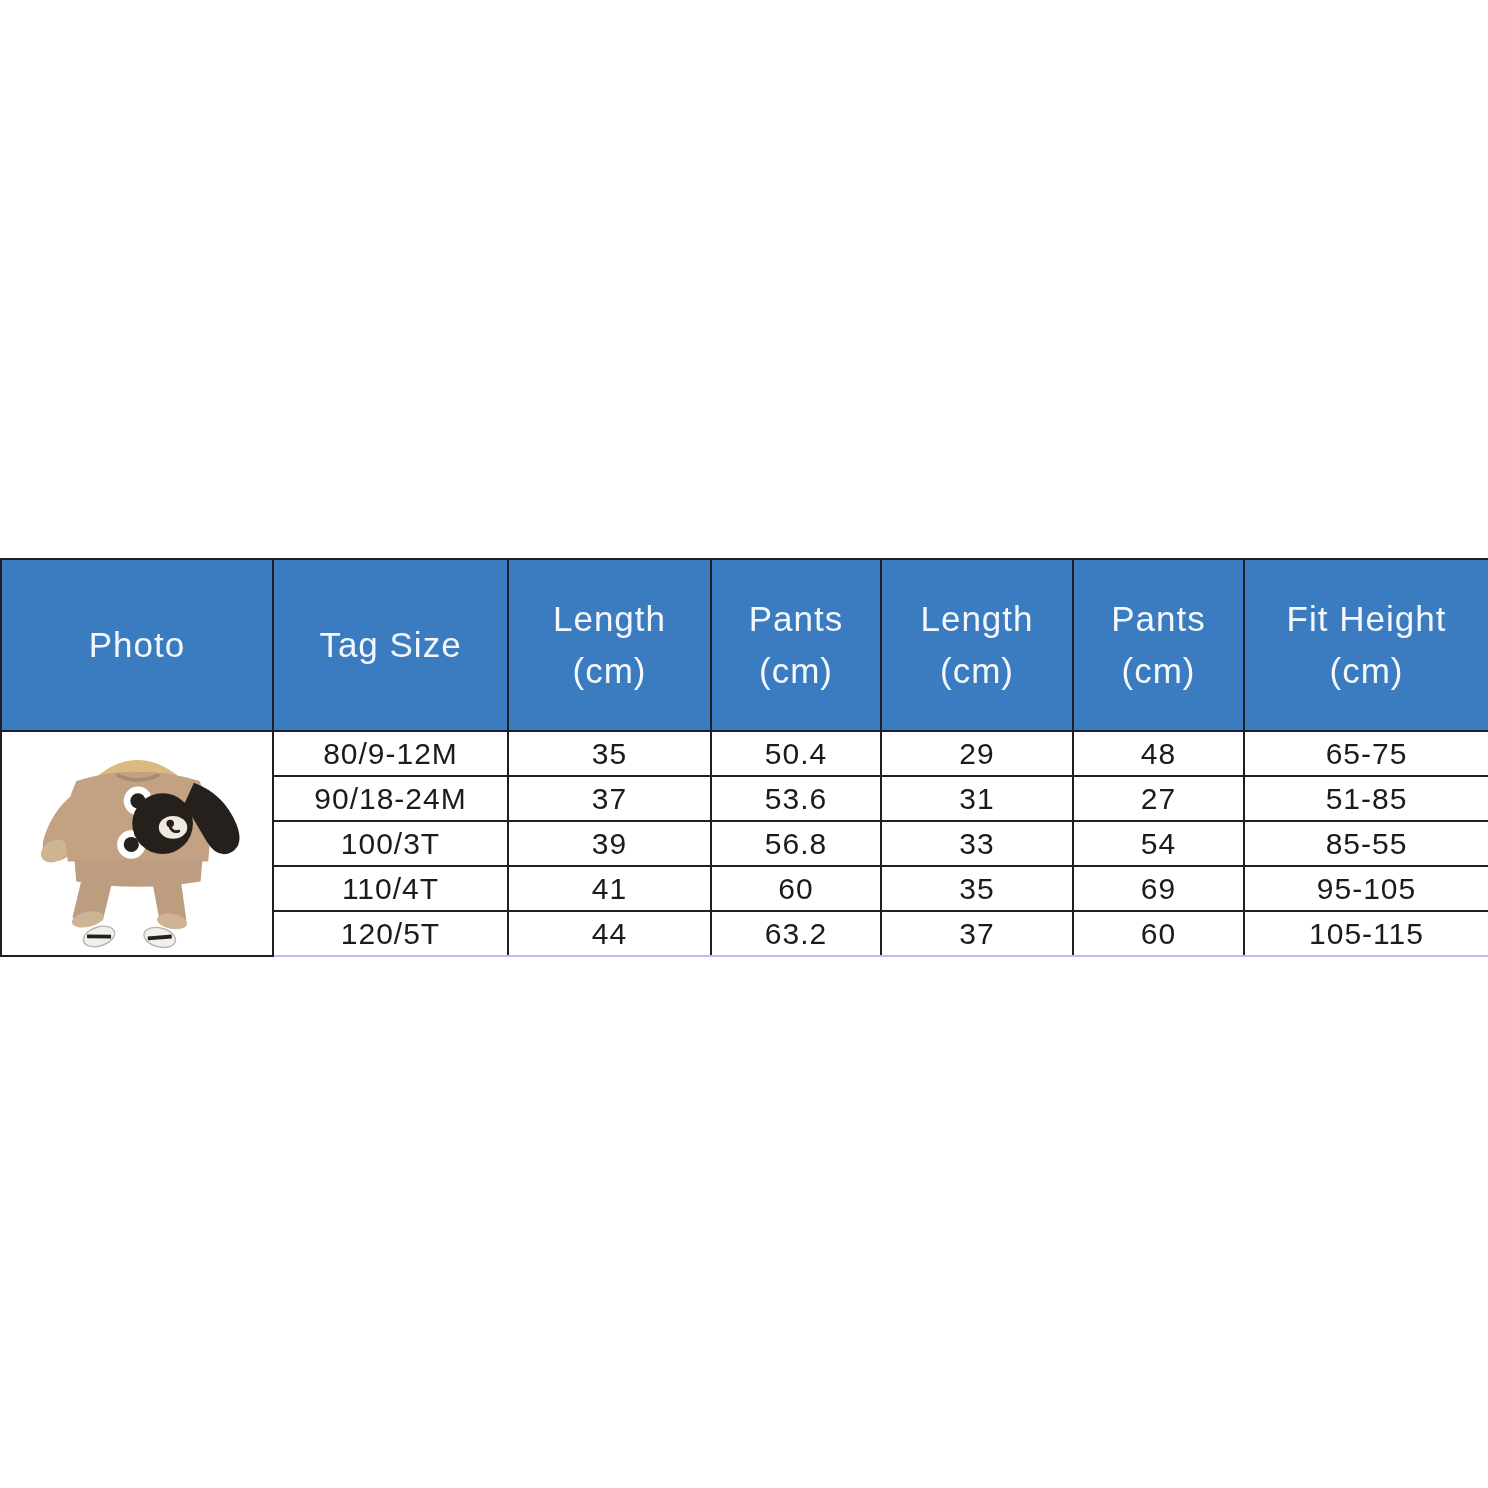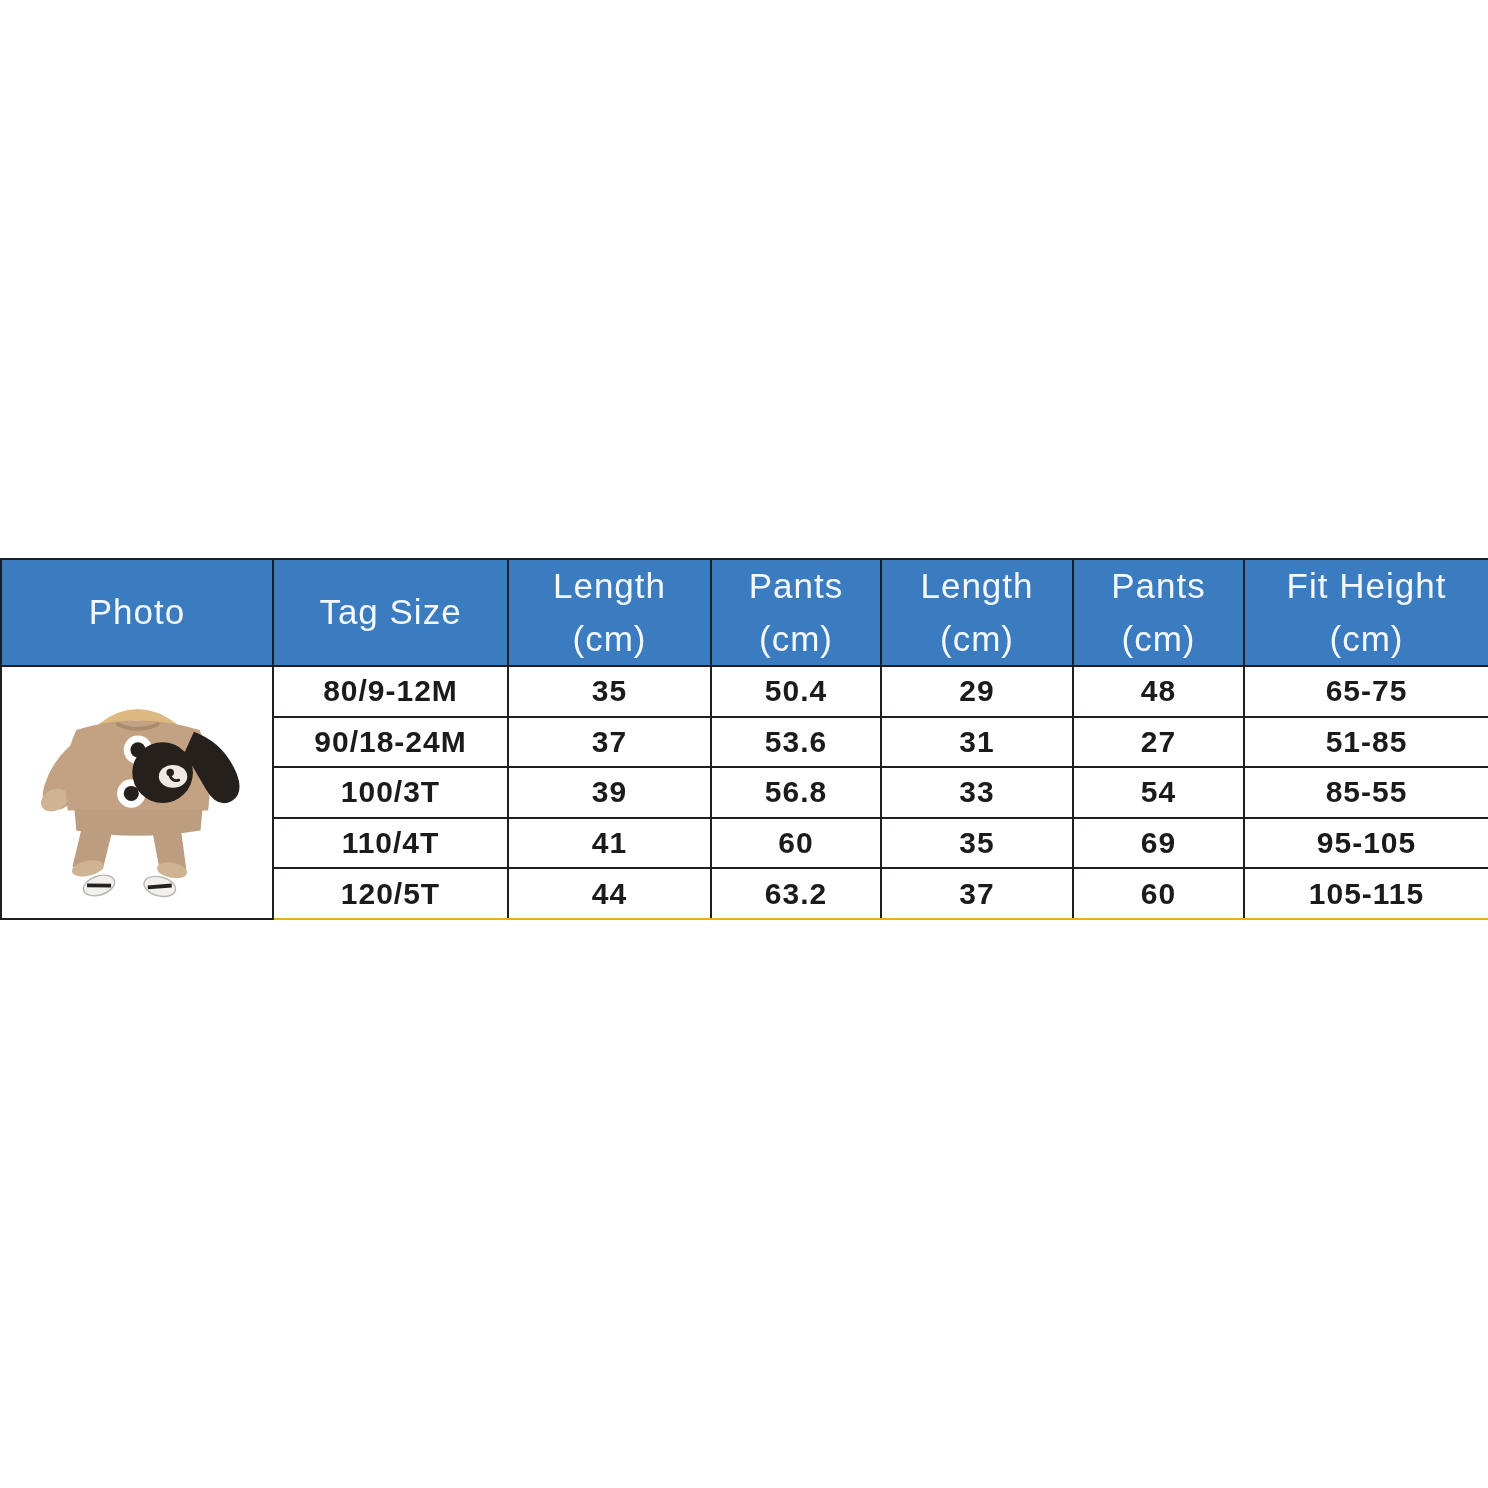--- a/index.html
+++ b/index.html
@@ -20,36 +20,36 @@
     border-collapse: collapse;
     table-layout: fixed;
   }
   .size-table th, .size-table td {
     border: 2px solid var(--grid-border, #1c1f24);
     text-align: center;
     vertical-align: middle;
     padding: 0;
     overflow: hidden;
   }
-  .size-table thead tr { height: 107px; }
+  .size-table thead tr { height: 172px; }
   .size-table tbody tr { height: 45px; }
-  .size-table tbody tr:last-child td { border-bottom: 2px solid #eab308; }
+  .size-table tbody tr:last-child td { border-bottom: 2px solid #c4b5fd; }
   .size-table th {
     background: var(--header-bg, #3b7cc1);
     color: var(--header-text, #f4f8fc);
     font-size: 35px;
     font-weight: 400;
     letter-spacing: 1px;
   }
   .size-table th .hline { display: block; line-height: 1.5; }
   .size-table td {
     background: #ffffff;
     color: var(--body-text, #1b1b1b);
     font-size: 30px;
-    font-weight: 700;
+    font-weight: 400;
     letter-spacing: 1px;
   }
   td.photo-cell { padding: 0; }
   .photo-wrap {
     width: 100%; height: 100%;
     display: flex; align-items: center; justify-content: center;
     background: #ffffff;
   }
   
   .c-tan   { fill: var(--outfit-tan, #c3a284); }

